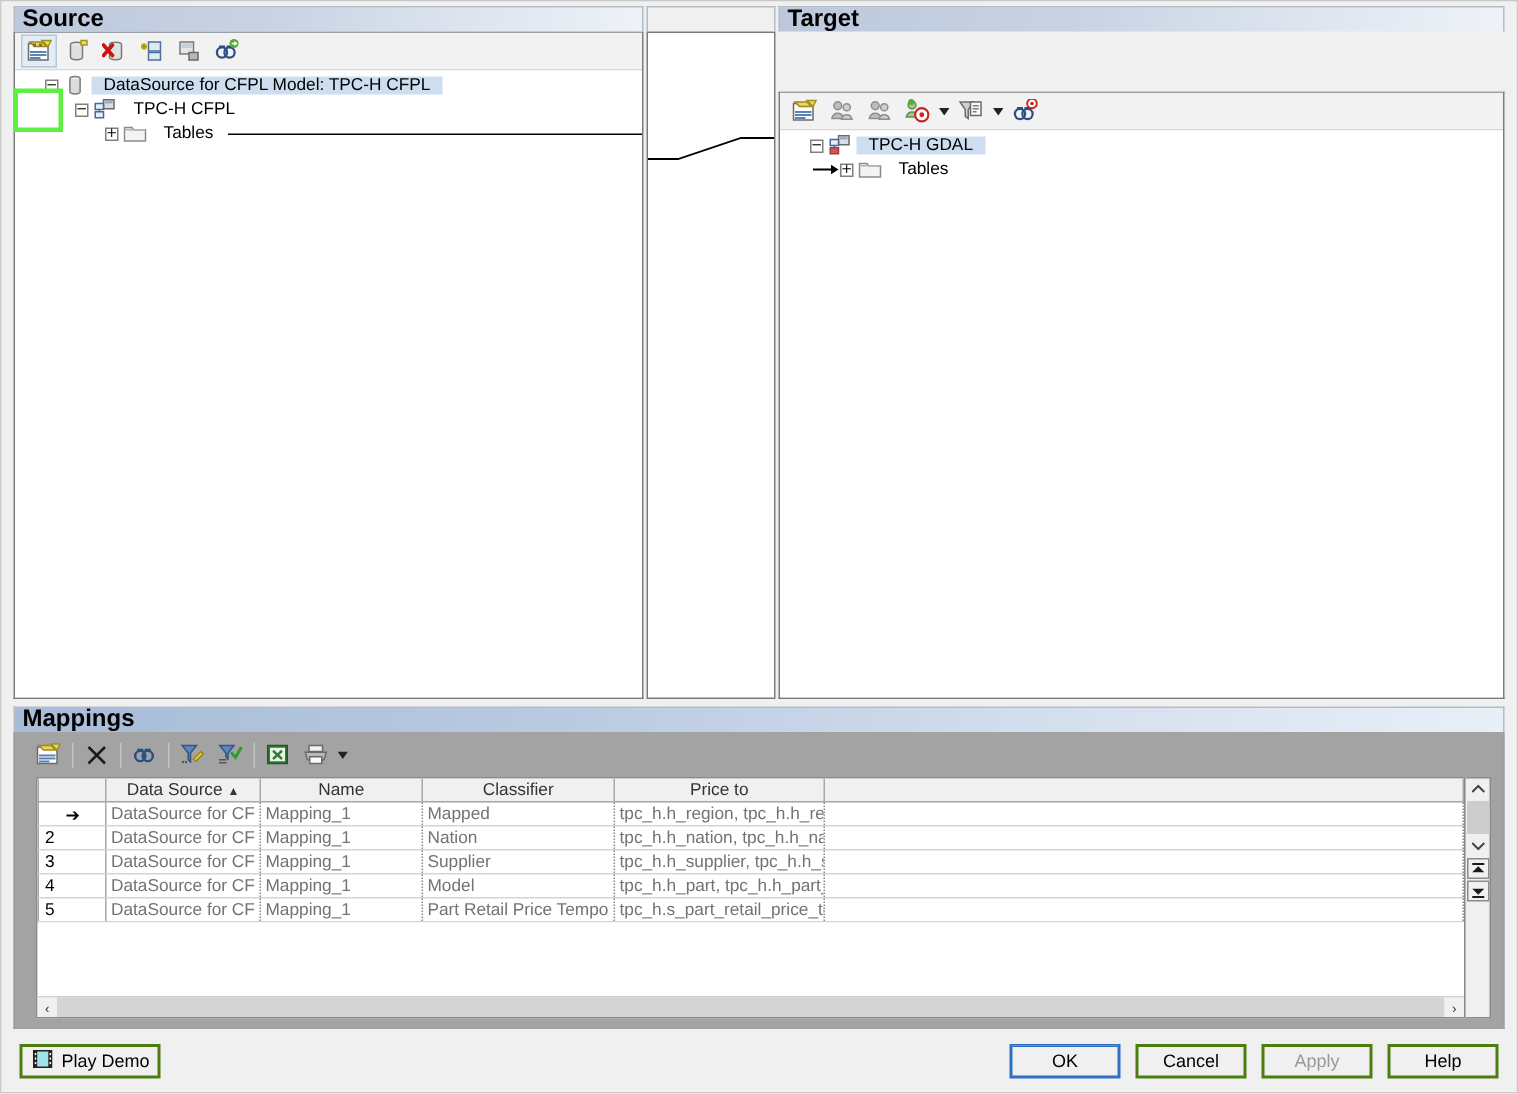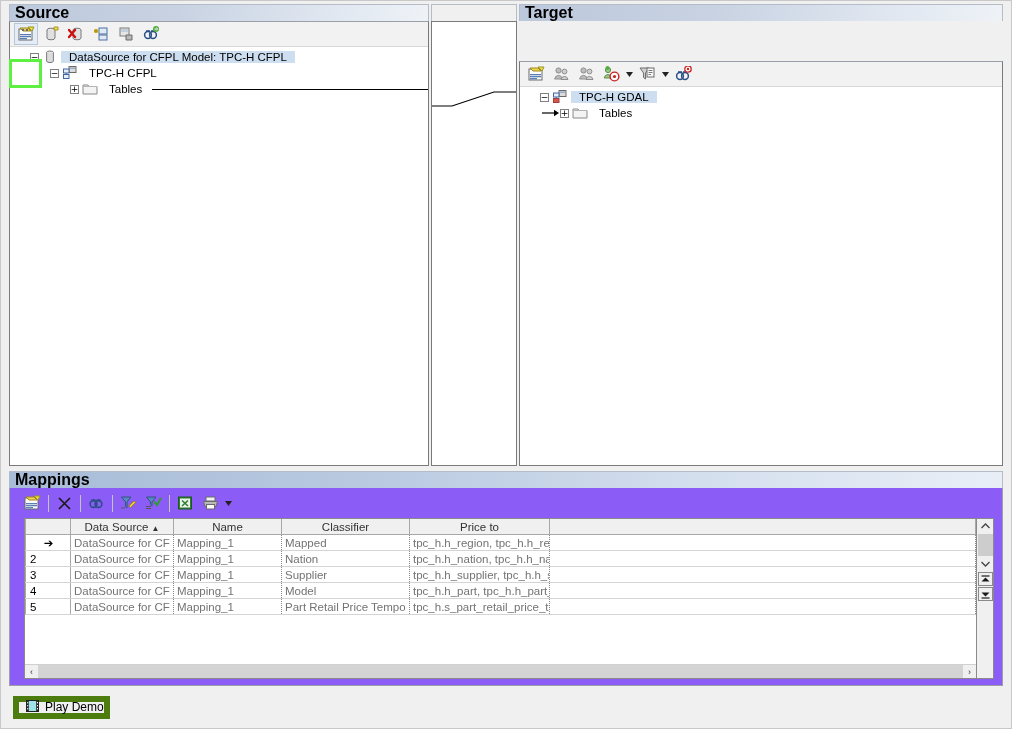--- a/index.html
+++ b/index.html
@@ -109,21 +109,21 @@
   }
   .mid-head{
     height:17px;background:#f0f0f0;border:1px solid #b4bcc8;border-bottom:none;box-sizing:border-box;
   }
   
   .mappings-wrap{margin-top:5px;display:flex;flex-direction:column;flex:1;}
   .map-head{
     background:linear-gradient(to right,#a8bcd8 0%,#b8c9e0 35%,#d4dfee 70%,#e9eff7 100%);
   }
   .map-body{
-    flex:1;background:#8b5cf6;border:1px solid #9aa0aa;border-top:none;
+    flex:1;background:#a3a3a3;border:1px solid #9aa0aa;border-top:none;
     box-sizing:border-box;display:flex;flex-direction:column;
   }
   .map-tb{
     height:30px;min-height:30px;display:flex;align-items:center;padding-left:10px;
   }
   .grid-area{flex:1;display:flex;padding:0 8px 6px 14px;box-sizing:border-box;}
   .grid{
     flex:1;background:#fff;border:1px solid #8a8a8a;box-sizing:border-box;
     display:flex;flex-direction:column;overflow:hidden;position:relative;
   }
@@ -157,21 +157,21 @@
   .vs-btn{width:15px;height:15px;display:flex;align-items:center;justify-content:center;font-size:8px;color:#444;}
   .vs-thumb{width:15px;height:22px;background:#cdcdcd;}
   .vs-space{flex:1;}
   .vs-nav{width:15px;height:14px;border:1px solid #8a8a8a;background:#f0f0f0;display:flex;align-items:center;justify-content:center;margin-top:1px;box-sizing:border-box;}
   
   .footer{
     height:42px;min-height:42px;display:flex;align-items:center;
     padding:0 12px;box-sizing:border-box;background:#f0f0f0;
   }
   .btn{
-    height:23px;min-width:74px;background:#f0f0f0;border:6px solid #4d7c0f;
+    height:23px;min-width:74px;background:#f0f0f0;border:2px solid #4d7c0f;
     font-size:12px;color:#000;display:inline-flex;align-items:center;justify-content:center;
     box-sizing:border-box;
   }
   .btn.play{min-width:94px;justify-content:flex-start;padding-left:7px;gap:6px;}
   .btn.primary{border:1px solid #2f6fc4;outline:1px solid #2f6fc4;outline-offset:-2px;}
   .btn.disabled{color:#9a9a9a;}
   .sp{flex:1;}
   .fbtns{display:flex;gap:10px;}
   
   .greenbox{
@@ -584,16 +584,22 @@
             <rect x="1.2" y="5" width="1" height="1.4" fill="#fff"></rect>
             <rect x="1.2" y="8" width="1" height="1.4" fill="#fff"></rect>
           <rect x="11" y="2" width="1" height="1.4" fill="#fff"></rect>
             <rect x="11" y="5" width="1" height="1.4" fill="#fff"></rect>
             <rect x="11" y="8" width="1" height="1.4" fill="#fff"></rect>
         </svg>
       </span>
       <span>Play Demo</span>
     </div>
     <div class="sp"></div>
+    <div class="fbtns">
+      <div class="btn primary">OK</div>
+      <div class="btn">Cancel</div>
+      <div class="btn disabled">Apply</div>
+      <div class="btn">Help</div>
+    </div>
   </div>
 
   <div class="greenbox" style="border-color: rgb(93, 240, 66);"></div>
 </div>
 
 </body></html>

